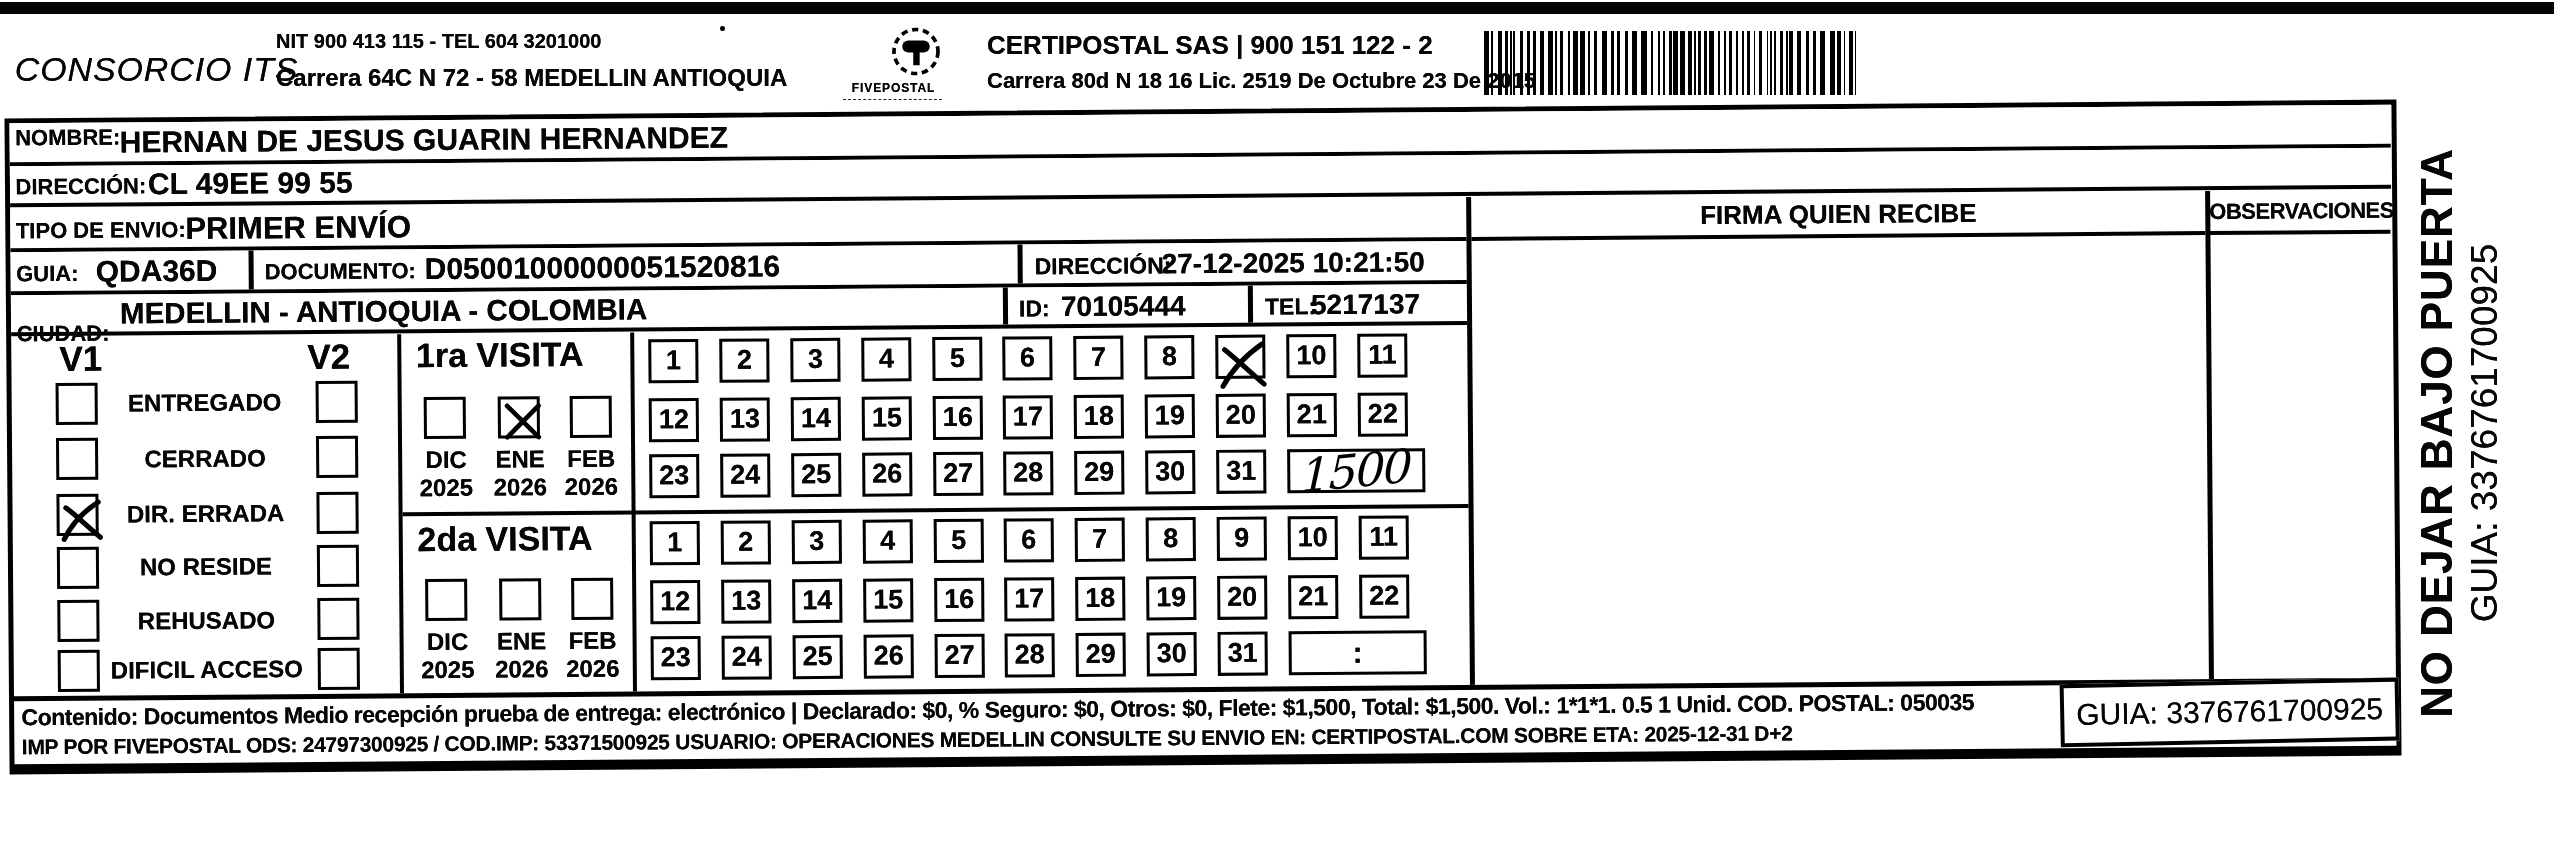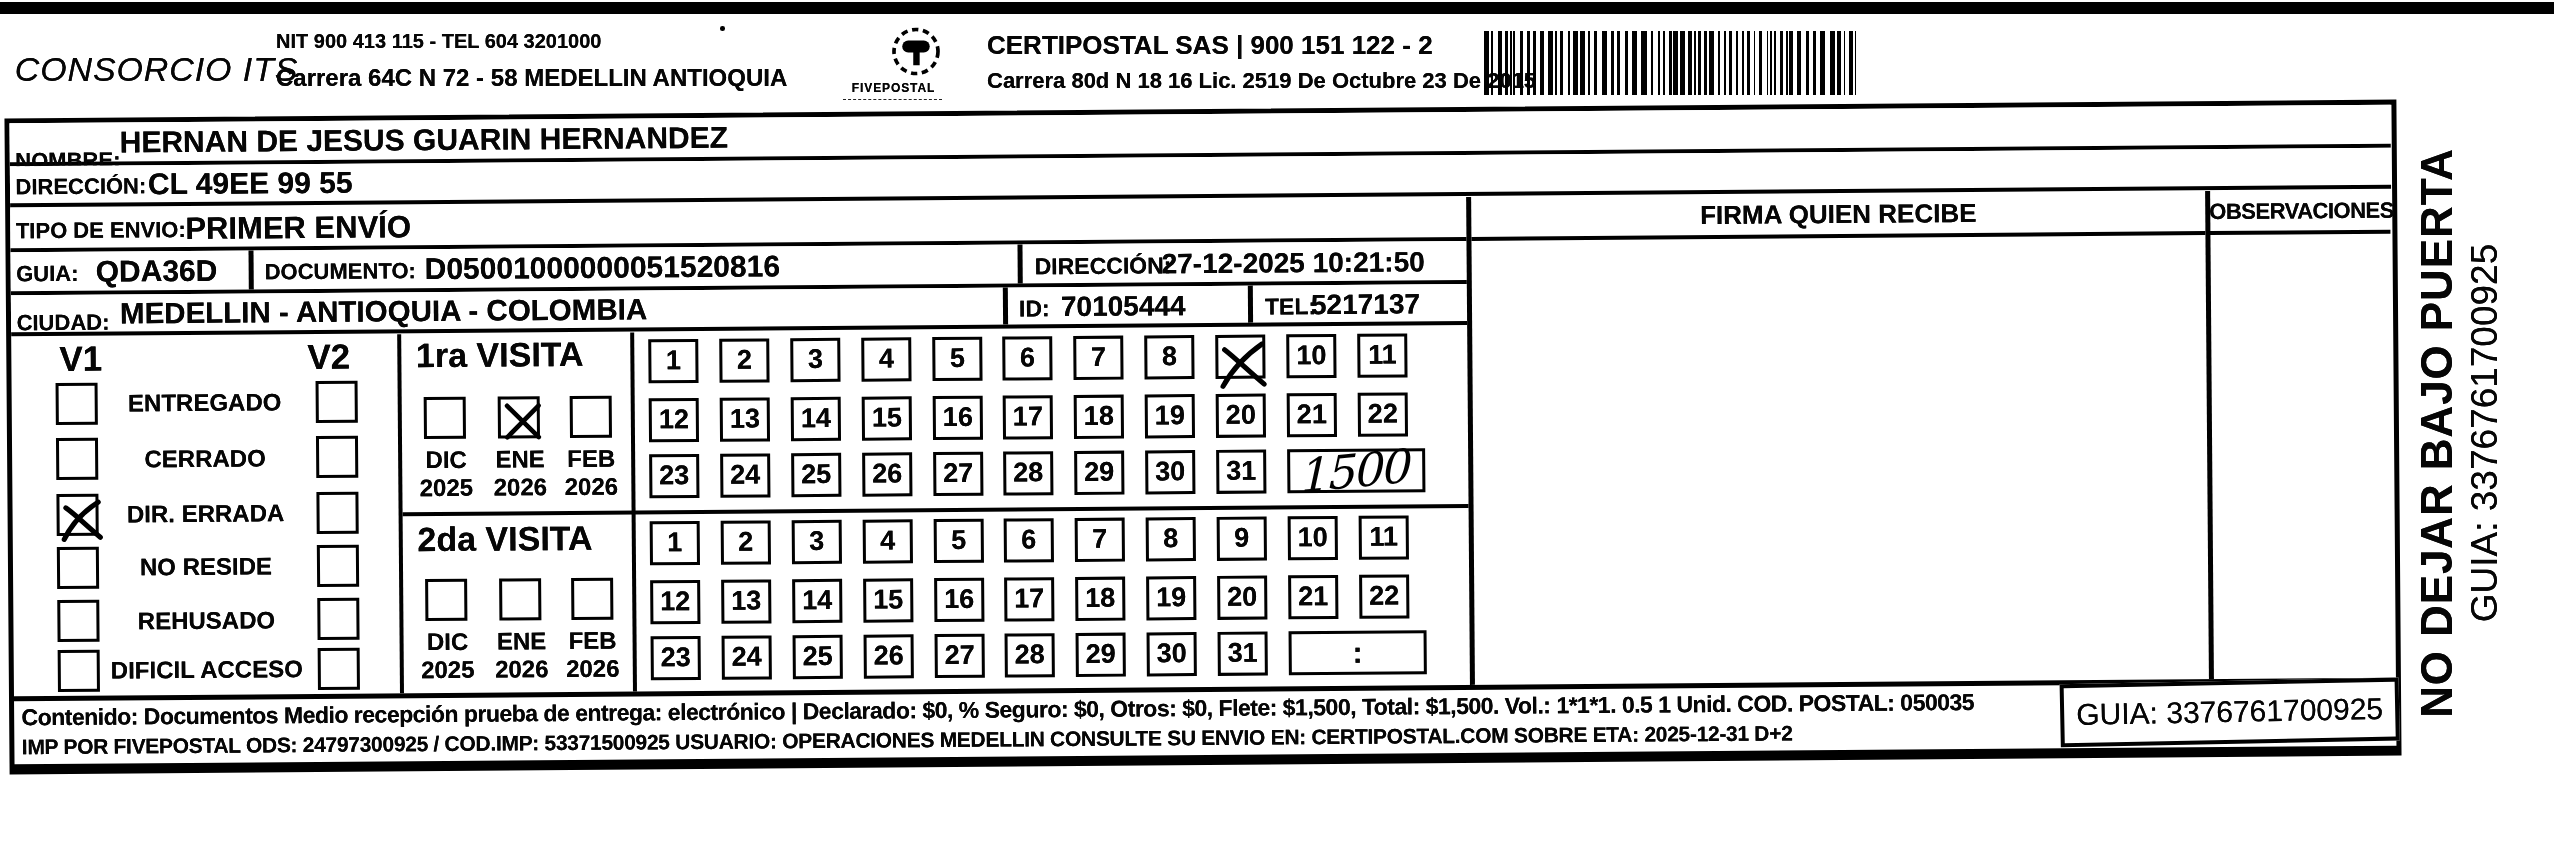--- a/index.html
+++ b/index.html
@@ -132,21 +132,21 @@
       <div style="width: 1.8px; margin-right: 2.8px;"></div>
     </div>
 
   <div class="dot" style="left:720px;top:26px;width:4.6px;height:4.6px;"></div>
   <div class="dot" style="left:1013px;top:363px;width:5.5px;height:5.5px;"></div>
   <div class="dot" style="left:1900px;top:273px;width:6.4px;height:6.4px;"></div>
 
   <div id="doc">
 
     <div class="row" style="top:0;height:39px;">
-      <span class="lab abs ink" style="left:5.5px;top:25px;">NOMBRE:</span>
+      <span class="lab abs ink" style="left:5.5px;top:2px;">NOMBRE:</span>
       <span class="val abs ink" style="left:110px;top:2.8px;">HERNAN DE JESUS GUARIN HERNANDEZ</span>
     </div>
     <div class="row" style="top:43px;height:37px;">
       <span class="lab abs ink" style="left:5.5px;top:8.3px;">DIRECCIÓN:</span>
       <span class="val abs ink" style="left:138px;top:1.8px;">CL 49EE 99 55</span>
     </div>
 
     <div class="row" style="top:85px;height:40px;width:1456px;">
       <span class="lab abs ink" style="left:5.5px;top:10px;">TIPO DE ENVIO:</span>
       <span class="val abs ink" style="left:175px;top:3.7px;font-size:31px;">PRIMER ENVÍO</span>
@@ -155,21 +155,21 @@
       <span class="lab abs ink" style="left:5.5px;top:9.2px;">GUIA:</span>
       <span class="val abs ink" style="left:85px;top:2.8px;">QDA36D</span>
       <div class="cellline" style="left:238px;"></div>
       <span class="lab abs ink" style="left:254px;top:9.2px;">DOCUMENTO:</span>
       <span class="val abs ink" style="left:414px;top:2.8px;">D05001000000051520816</span>
       <div class="cellline" style="left:1007px;"></div>
       <span class="lab abs ink" style="left:1024px;top:9.2px;font-size:23px;">DIRECCIÓN:</span>
       <span class="val abs ink" style="left:1151px;top:4.6px;font-size:28px;">27-12-2025 10:21:50</span>
     </div>
     <div class="row" style="top:172px;height:37px;width:1456px;">
-      <span class="lab abs ink" style="left:5.5px;top:15px;">CIUDAD:</span>
+      <span class="lab abs ink" style="left:5.5px;top:26px;">CIUDAD:</span>
       <span class="val abs ink" style="left:109px;top:1.8px;font-size:29.5px;">MEDELLIN - ANTIOQUIA - COLOMBIA</span>
       <div class="cellline" style="left:992px;"></div>
       <span class="lab abs ink" style="left:1008px;top:8.3px;font-size:23px;">ID:</span>
       <span class="val abs ink" style="left:1050px;top:3.7px;font-size:28px;">70105444</span>
       <div class="cellline" style="left:1237px;"></div>
       <span class="lab abs ink" style="left:1254px;top:8.3px;font-size:23px;">TEL:</span>
       <span class="val abs ink" style="left:1300px;top:3.7px;font-size:28px;">5217137</span>
     </div>
 
     <div id="status-panel" class="abs" style="left:0;top:214px;width:386px;height:359px;border-right:4.6px solid #000;">

